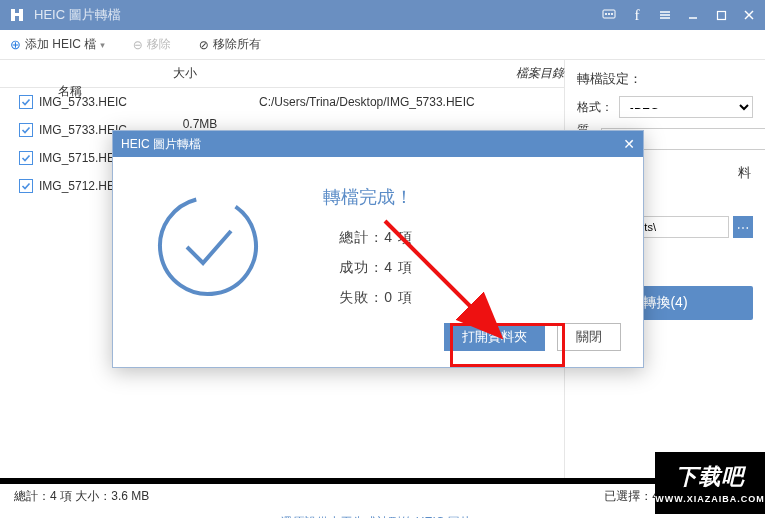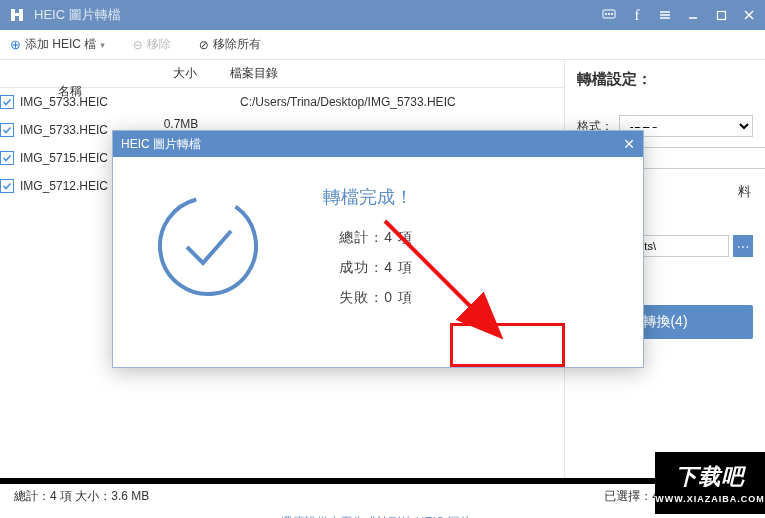--- a/index.html
+++ b/index.html
@@ -15,30 +15,30 @@
 .toolbar .tbtn { display:flex; align-items:center; gap:4px; }
 .toolbar .disabled { color: #bbb; }
 
 .main { display: flex; height: 418px; }
 .left { flex: 1; display: flex; flex-direction: column; border-right: 1px solid #e6e6e6; }
 .right { width: 200px; padding: 10px 12px; font-size: 12px; color:#333; }
 
 .thead { display:flex; font-size:12px; color:#333; height:28px; align-items:center; border-bottom:1px solid #e6e6e6;}
 .thead .col-name{ width:140px; text-align:center;margin-top:36px; }
 .thead .col-size{ width:90px; text-align:center; }
-.thead .col-path{ flex:1; text-align:left; }
-
-.trow { display:flex; font-size:12px; color:#333; height:28px; align-items:center; padding-left:0;}
+.thead .col-path{ flex:1; text-align:right;font-style:italic; }
+
+.trow { display:flex; font-size:12px; color:#333; height:28px; align-items:center; padding-left:19px;}
 .trow .chk{ width:14px; height:14px; border:1px solid #4a90e2; margin-right:6px; display:flex; align-items:center; justify-content:center;}
 .trow .chk svg{ display:block;}
 .trow .c-name{ width:116px; }
 .trow .c-size{ width:90px; text-align:center;margin-top:44px;}
 .trow .c-path{ flex:1; padding-left:14px;}
 
-.right .label{ font-weight:bold; margin-bottom:26px; font-size:15px;}
+.right .label{ font-weight:normal; margin-bottom:8px; font-size:13px;}
 .right .row{ display:flex; align-items:center; margin-bottom:4px; font-size:12px;}
 .right .row .k{ width:42px; color:#333;}
 .right select, .right input[type=text]{ flex:1; border:1px solid #ccc; height:22px; font-size:12px; padding:8px 4px; background:#fff;}
 .right .spin{ display:flex; flex:1;}
 .right .spin input{ flex:1; border:1px solid #ccc; border-right:none; height:22px; padding:0 4px; font-size:12px;}
 .right .pathrow input{ flex:1; border:1px solid #ccc; height:22px; font-size:11px; padding:0 4px;}
 .right .pathrow .browse{ width:22px; height:22px; background:#5b8cc7; color:#fff; display:flex; align-items:center; justify-content:center; margin-left:4px; font-size:13px; cursor:pointer;}
 .right .emptybox{ width:45px; height:24px; border:1px solid #5b8cc7; border-radius:4px; margin:6px 0 18px 0;}
 .right .convert{ background:#5b8cc7; color:#fff; height:34px; border-radius:2px; display:flex; align-items:center; justify-content:center; font-size:14px; cursor:pointer;}
 
@@ -222,20 +222,28 @@
           <polyline points="34,56 50,72 78,40" fill="none" stroke="#5b8cc7" stroke-width="4"></polyline>
         </svg>
       </div>
       <div class="stats">
         <div class="done">轉檔完成！</div>
         <div class="line"><span>總計：</span><span>4 項</span></div>
         <div class="line"><span>成功：</span><span>4 項</span></div>
         <div class="line"><span>失敗：</span><span>0 項</span></div>
       </div>
     </div>
+    <div class="mbtns">
+      <div class="btn primary">
+          <span>打開資料夾</span>
+        </div>
+      <div class="btn secondary">
+          <span>關閉</span>
+        </div>
+    </div>
   </div>
 </div>
 
 <svg class="arrow" viewBox="0 0 160 150">
   <defs>
       <marker id="ah" markerWidth="12" markerHeight="12" refX="9" refY="5" orient="auto">
         <polygon points="0,0 12,5 0,10" fill="#e11"></polygon>
       </marker>
     </defs>
   <line x1="10" y1="10" x2="120" y2="120" stroke="#e11" stroke-width="4" marker-end="url(#ah)"></line>

